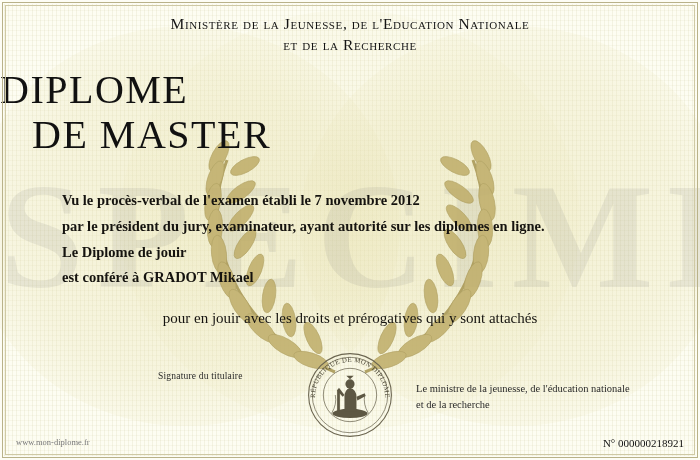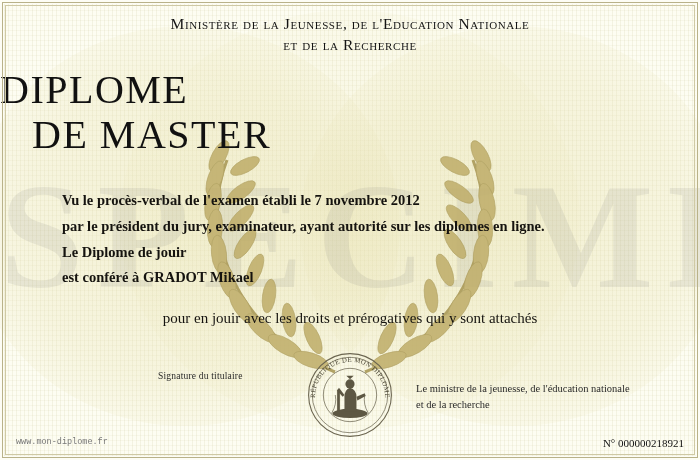--- a/index.html
+++ b/index.html
@@ -176,21 +176,21 @@
     transform: translateX(-50%);
     width: 92px;
     height: 92px;
   }
 
   
   .footer-left {
     position: absolute;
     left: 16px;
     bottom: 13px;
-    font-family: Liberation Mono, monospace;
+    font-family: Liberation Serif, serif;
     font-size: 8.5px;
     color: #777;
   }
   .footer-right {
     position: absolute;
     right: 16px;
     bottom: 11px;
     font-family: "Liberation Serif", serif;
     font-size: 11px;
     color: #111;

